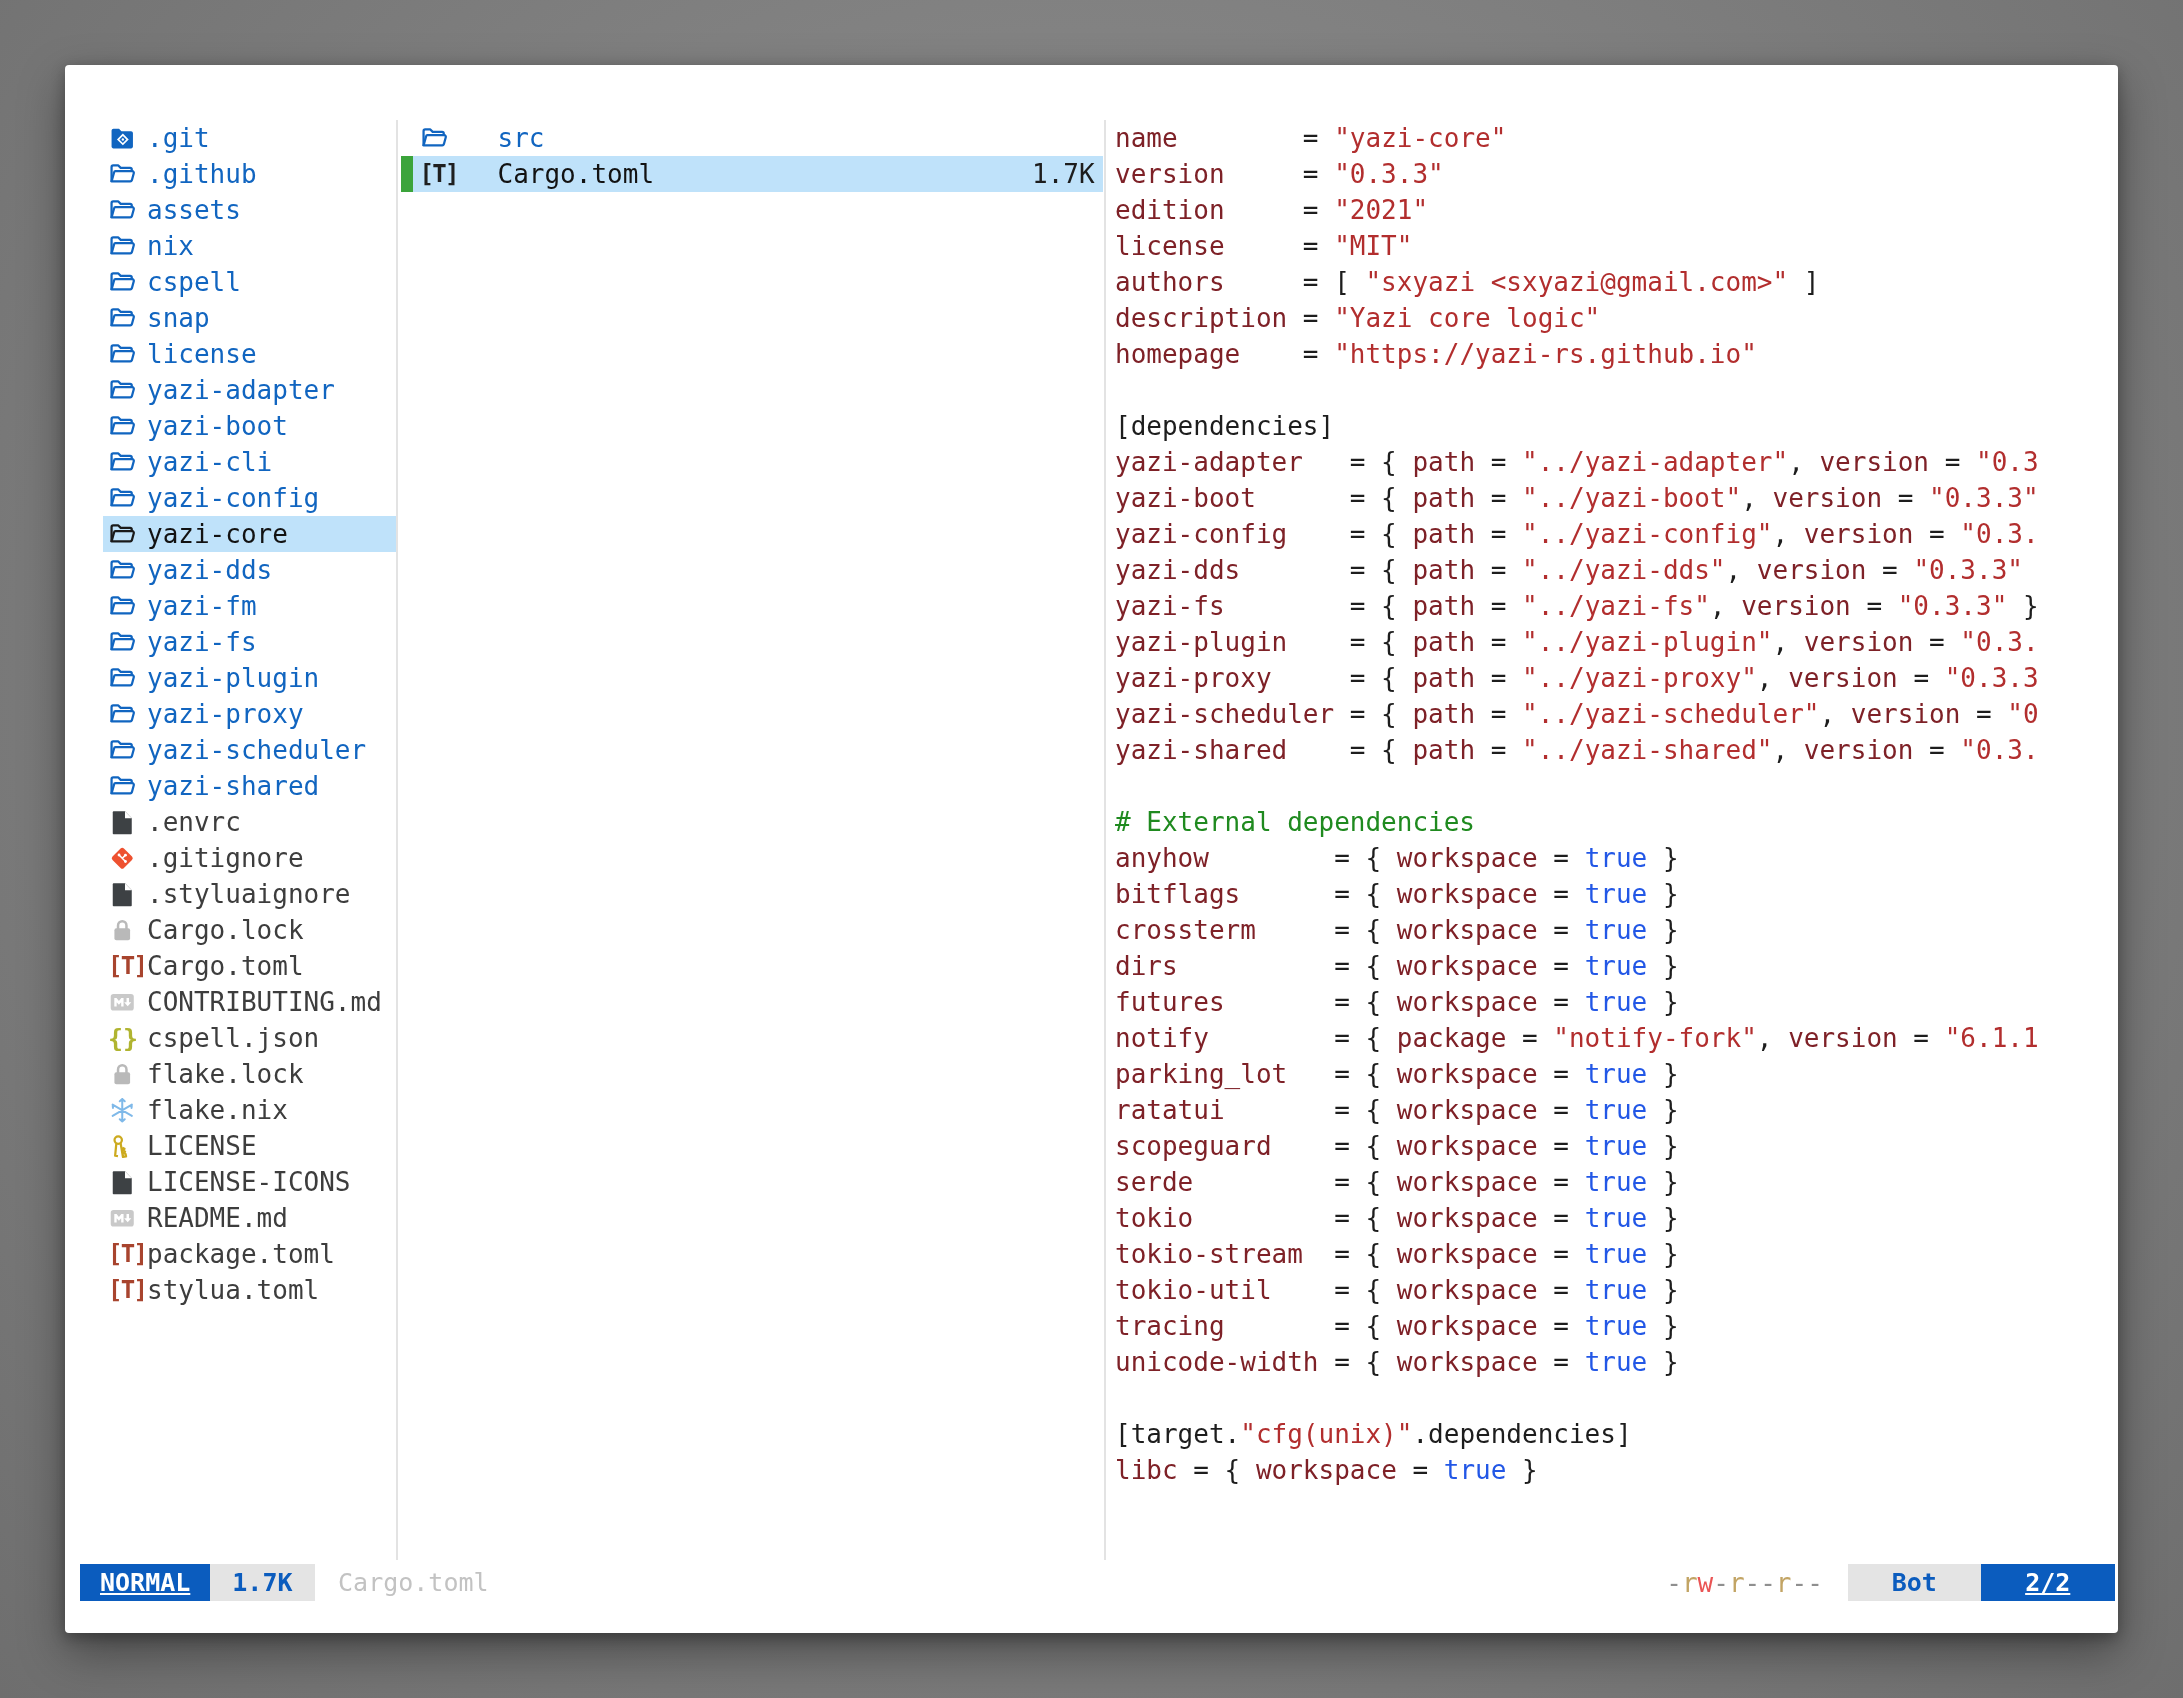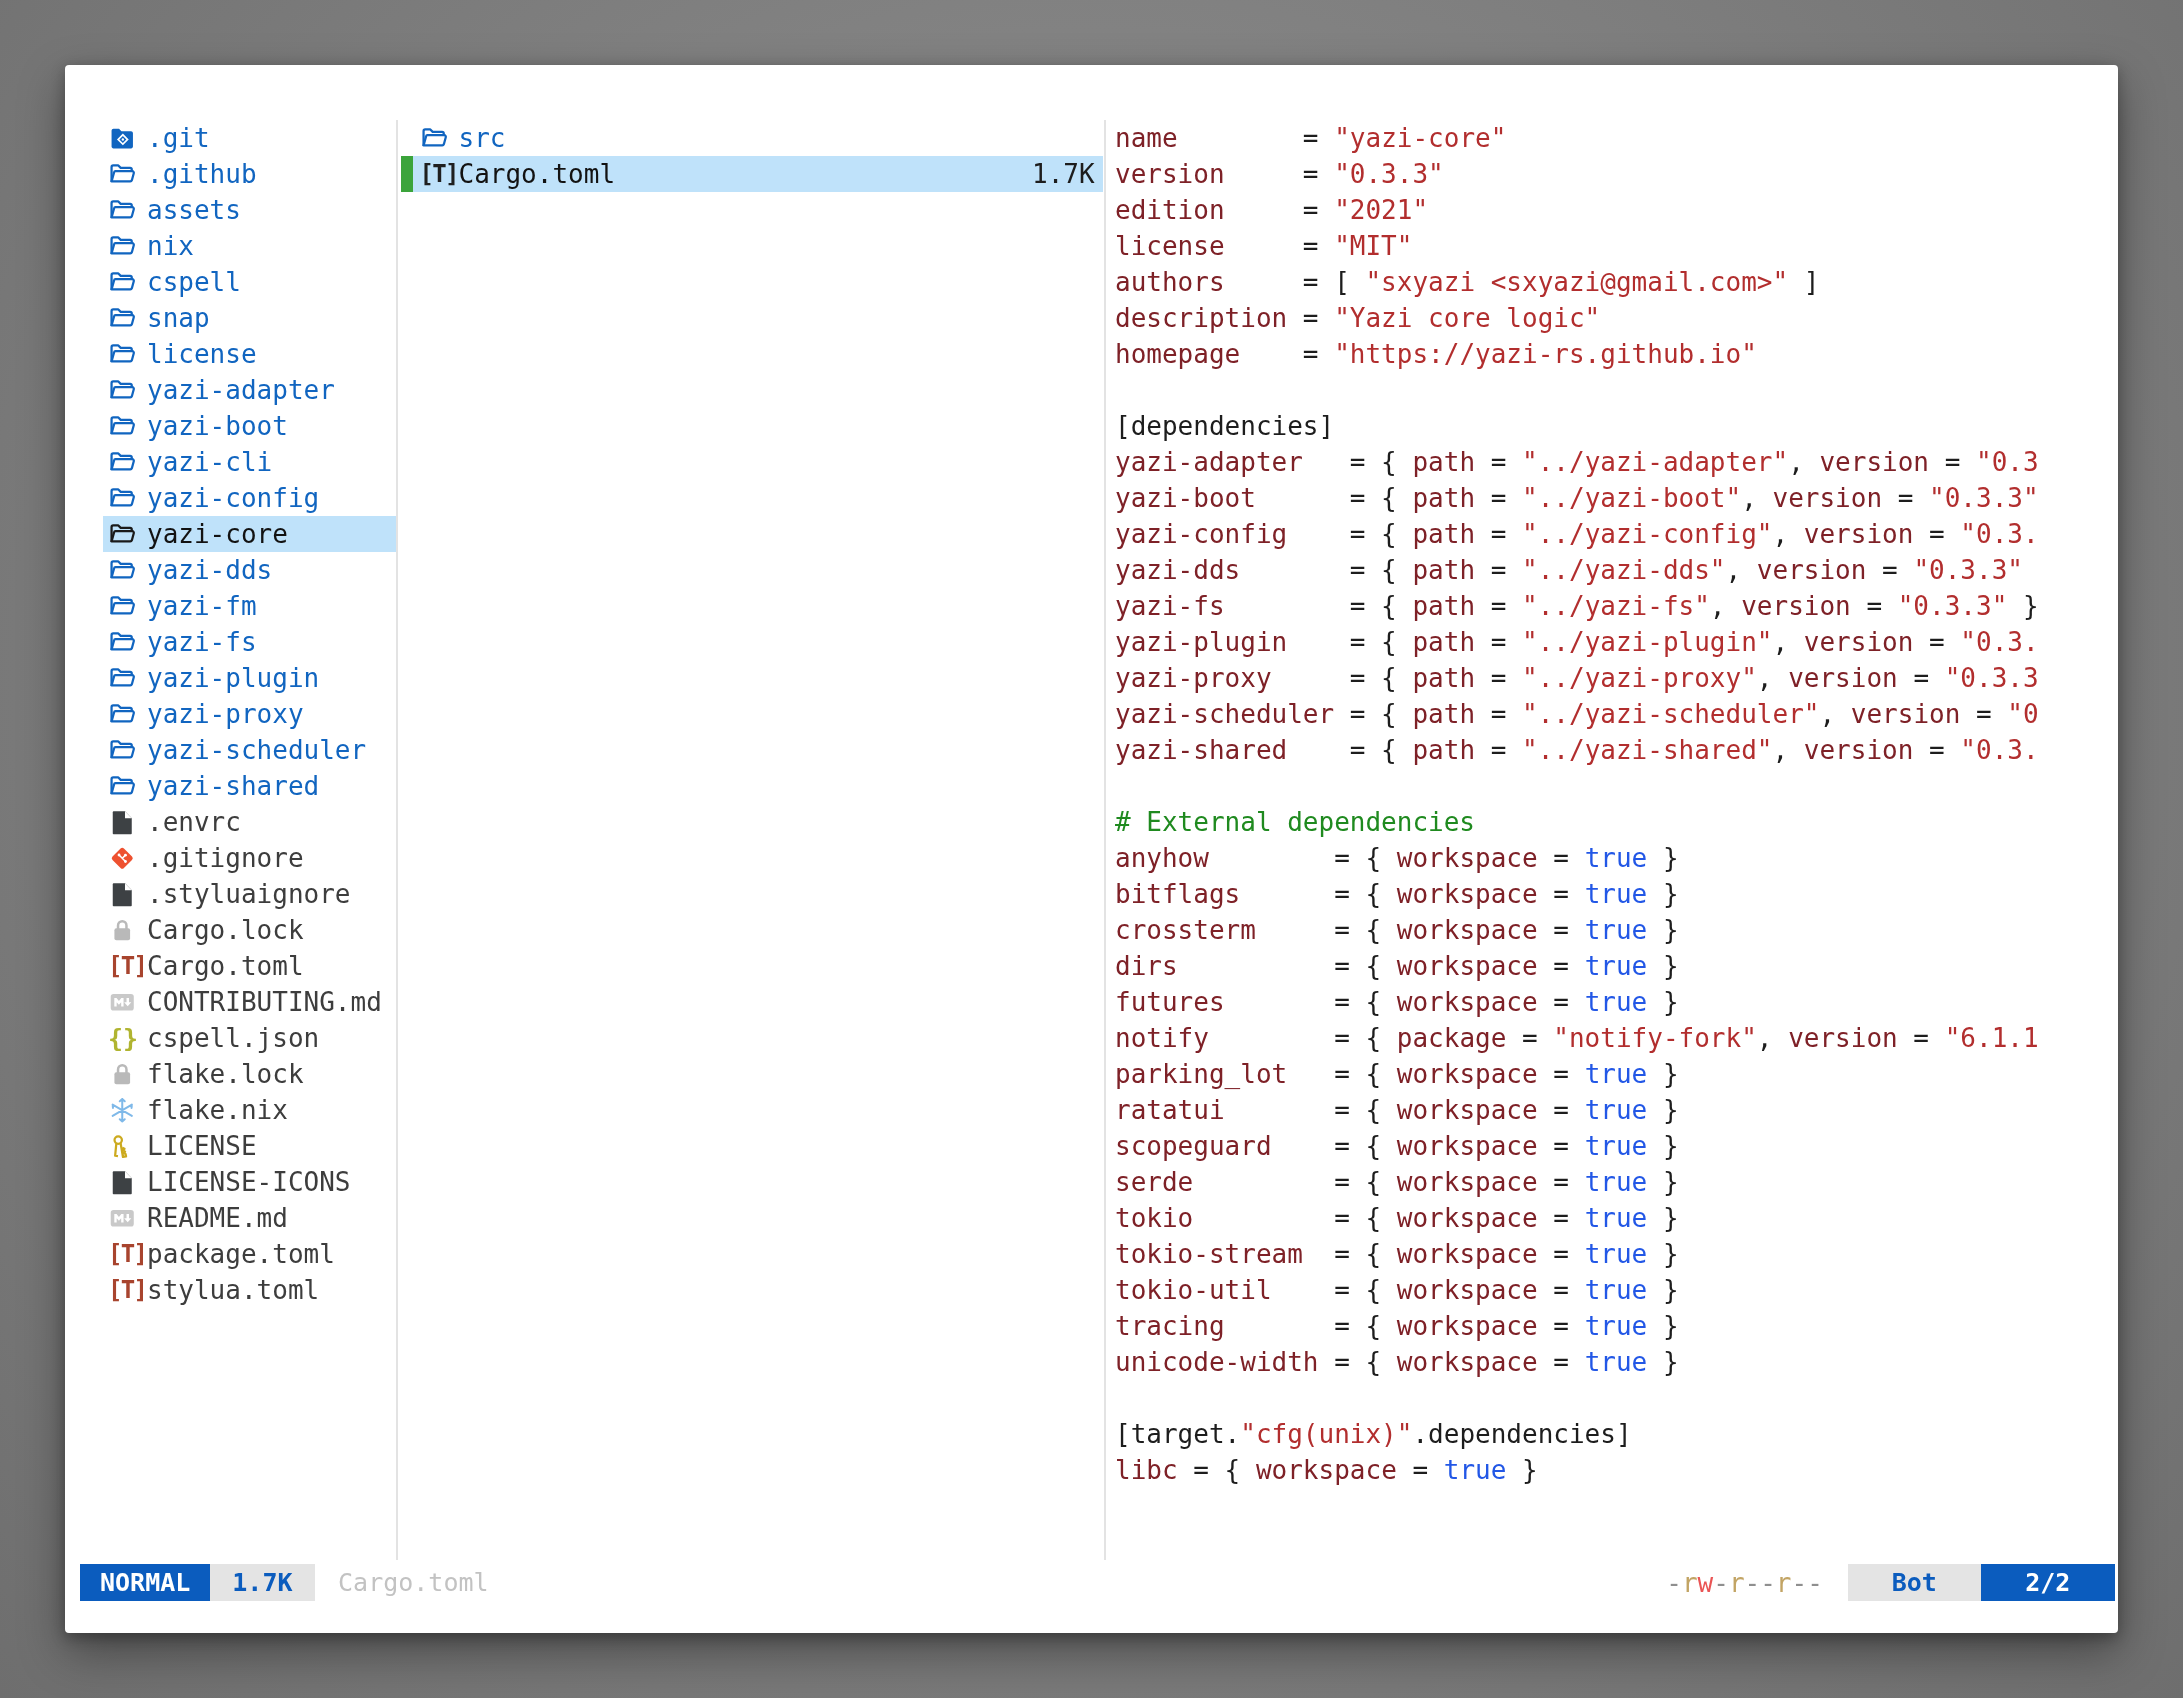--- a/index.html
+++ b/index.html
@@ -28,21 +28,21 @@
     font-size:26px;color:#3d3d3d;padding:0 8.4px 0 5px;white-space:nowrap;overflow:hidden;
   }
   .row .icon{width:39px;min-width:39px;display:flex;align-items:center;}
   .row .icon svg{width:28.5px;height:28.5px;display:block;}
   .row.folder{color:#1165c0;}
   .row.folder .icon{color:#1165c0;}
   .row.selected{background:#bfe2fa;color:#121212;}
   .row.selected .icon{color:#1a1a1a;}
   .row .label{overflow:hidden;text-overflow:clip;}
 
-  .current-pane .row{padding-left:18.5px;position:relative;}
+  .current-pane .row{padding-left:18.5px;position:relative;gap:39px;}
   .current-pane .row.selected{padding-left:18.5px;}
   .green-bar{position:absolute;left:0;top:0;bottom:0;width:11.7px;background:#3ba43b;}
   .size{margin-left:auto;color:#1d1d1d;}
 
   .toml-glyph{font-weight:bold;font-size:24px;letter-spacing:-1.7px;color:#a8442e;}
   .row.selected .toml-glyph{color:#1f1f1f;}
   .json-glyph{font-weight:bold;font-size:25px;color:#b0b430;}
   .icon-file{color:#3d4144;}
   .icon-lock{color:#b9b9b9;}
   .icon-md{color:#c9c9c9;}
@@ -55,21 +55,21 @@
   .seg-k{color:#7e2127;}
   .seg-s{color:#b22e2e;}
   .seg-b{color:#2257e6;}
   .seg-c{color:#1f8a1f;}
 
   .status-bar{
     position:absolute;left:15px;right:3.4px;top:1499px;height:37px;
     display:flex;align-items:stretch;font-size:25px;
   }
   .badge{display:flex;align-items:center;font-weight:bold;}
-  .badge-blue{background:#0b5cbe;color:#ffffff;padding:0 20px;}
+  .badge-blue{background:#0b5cbe;color:#ffffff;padding:0 20px;text-decoration:underline;}
   .badge-gray{background:#e4e4e4;color:#0b5cbe;padding:0 22px;}
   .status-filename{color:#c2c2c2;margin-left:23.5px;display:flex;align-items:center;font-weight:normal;}
   .spacer{flex:1;}
   .permissions{display:flex;align-items:center;margin-right:25px;font-size:26px;}
   .perm-dim{color:#8f8f8f;}
   .perm-r{color:#c2a464;}
   .perm-w{color:#ea5555;}
   .badge-pos{justify-content:center;min-width:113px;padding:0 10px;}
   .badge-count{justify-content:center;min-width:117px;padding:0 8.4px;}
 </style>

